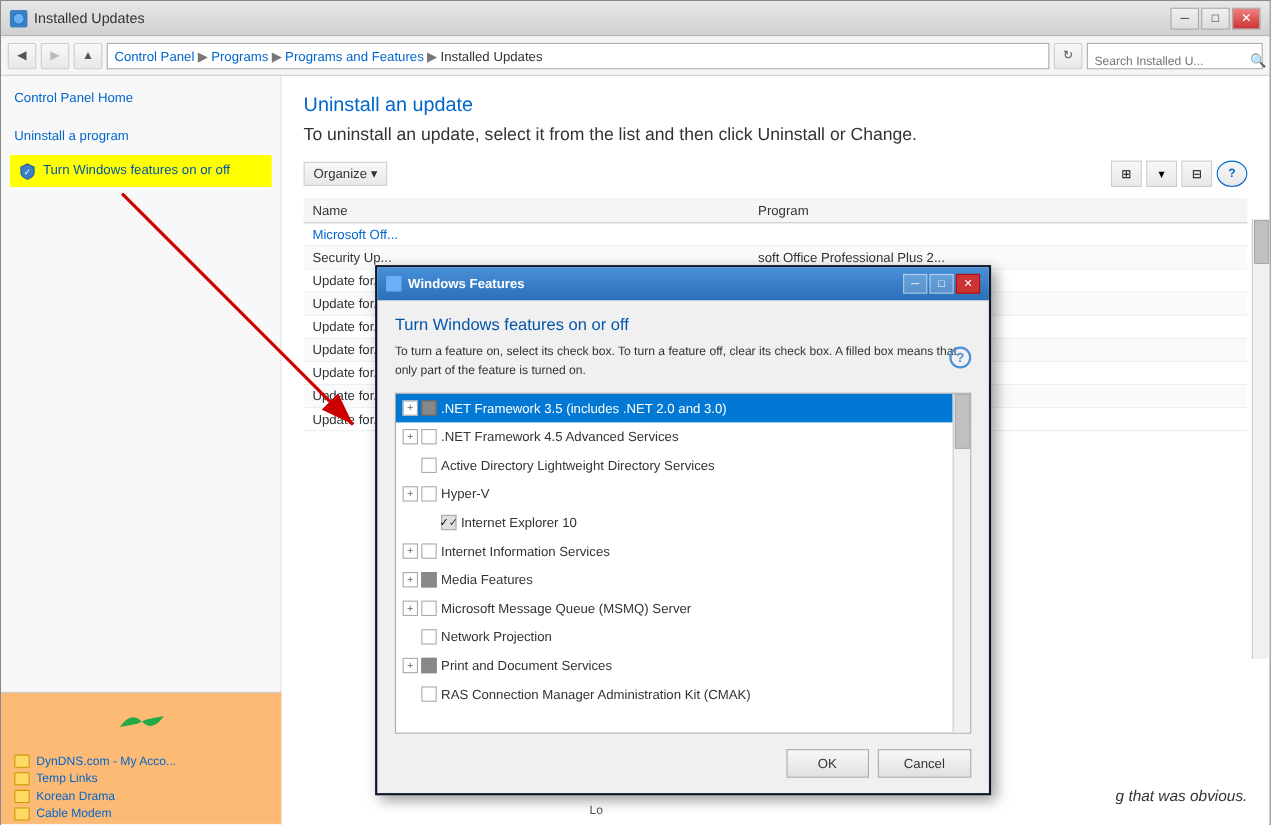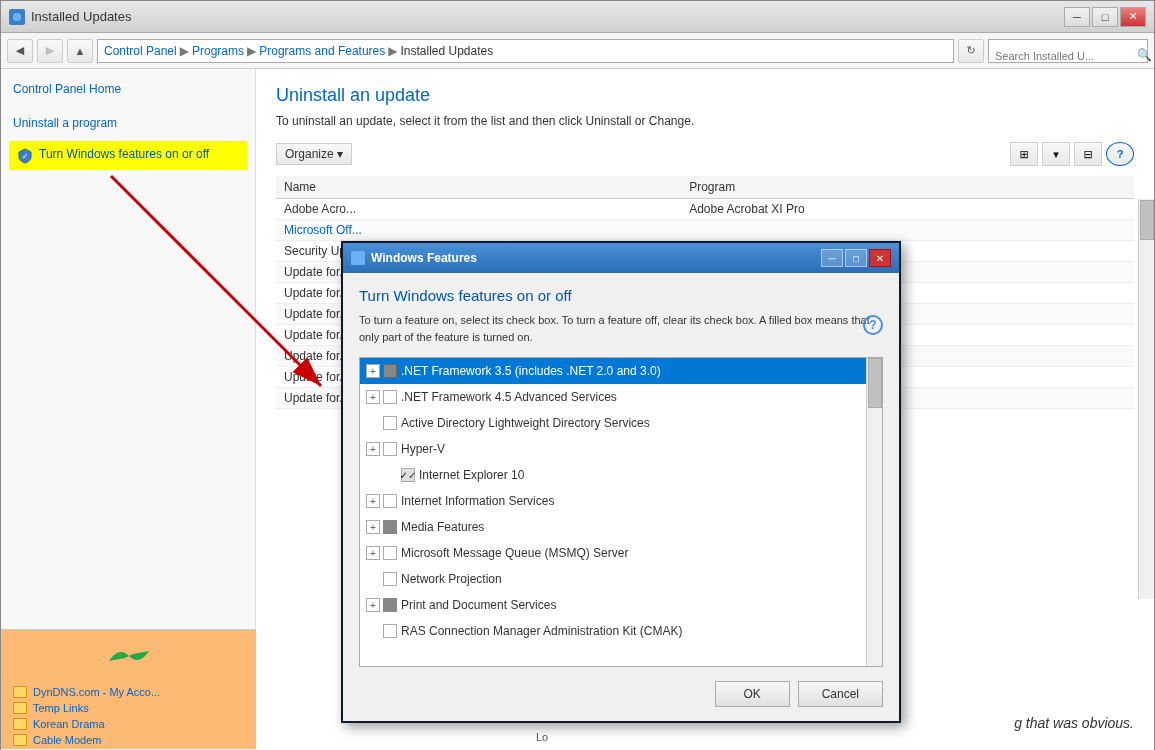--- a/index.html
+++ b/index.html
@@ -156,21 +156,21 @@
       overflow: hidden;
       position: relative;
     }
     .page-title {
       font-size: 18px;
       color: #0066cc;
       font-weight: 300;
       margin-bottom: 8px;
     }
     .page-desc {
-      font-size: 12px;
+      font-size: 16px;
       color: #333;
       margin-bottom: 14px;
     }
 
     
     .toolbar {
       display: flex;
       align-items: center;
       margin-bottom: 10px;
       gap: 4px;
@@ -521,24 +521,20 @@
       </div>
 
       <table class="updates-table">
         <thead>
           <tr>
             <th class="col-name">Name</th>
             <th class="col-program">Program</th>
           </tr>
         </thead>
         <tbody>
-          <tr class="table-row">
-            <td class="col-name">Adobe Acro...</td>
-            <td class="col-program">Adobe Acrobat XI Pro</td>
-          </tr>
           <tr class="table-row ms-office-row">
             <td class="col-name">Microsoft Off...</td>
             <td class="col-program"></td>
           </tr>
           <tr class="table-row">
             <td class="col-name">Security Up...</td>
             <td class="col-program">soft Office Professional Plus 2...</td>
           </tr>
           <tr class="table-row">
             <td class="col-name">Update for...</td>

